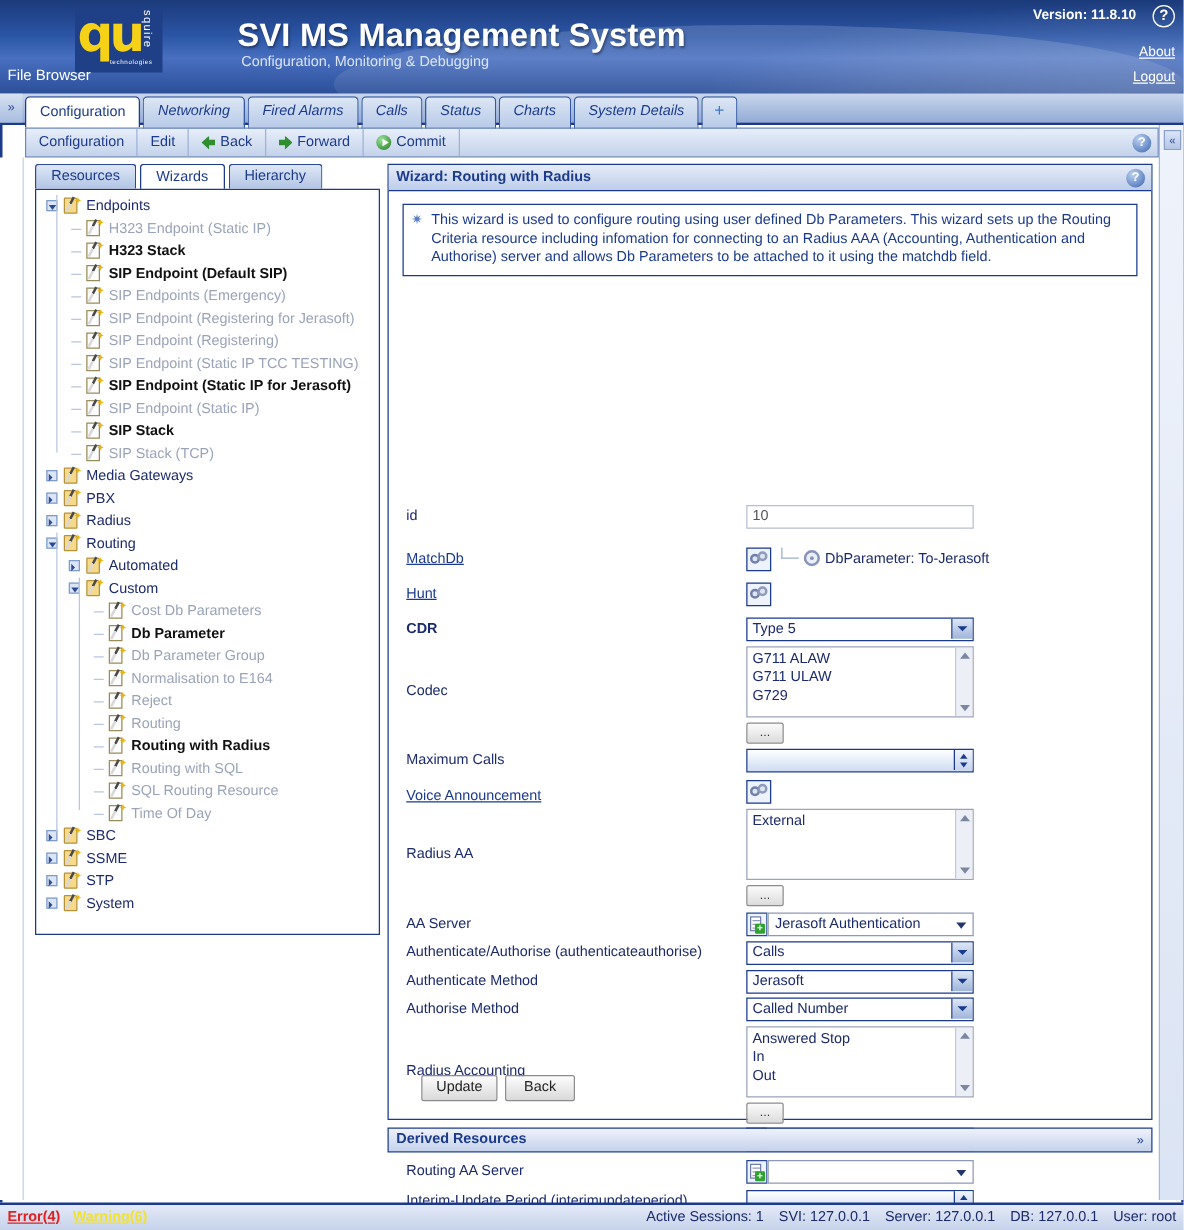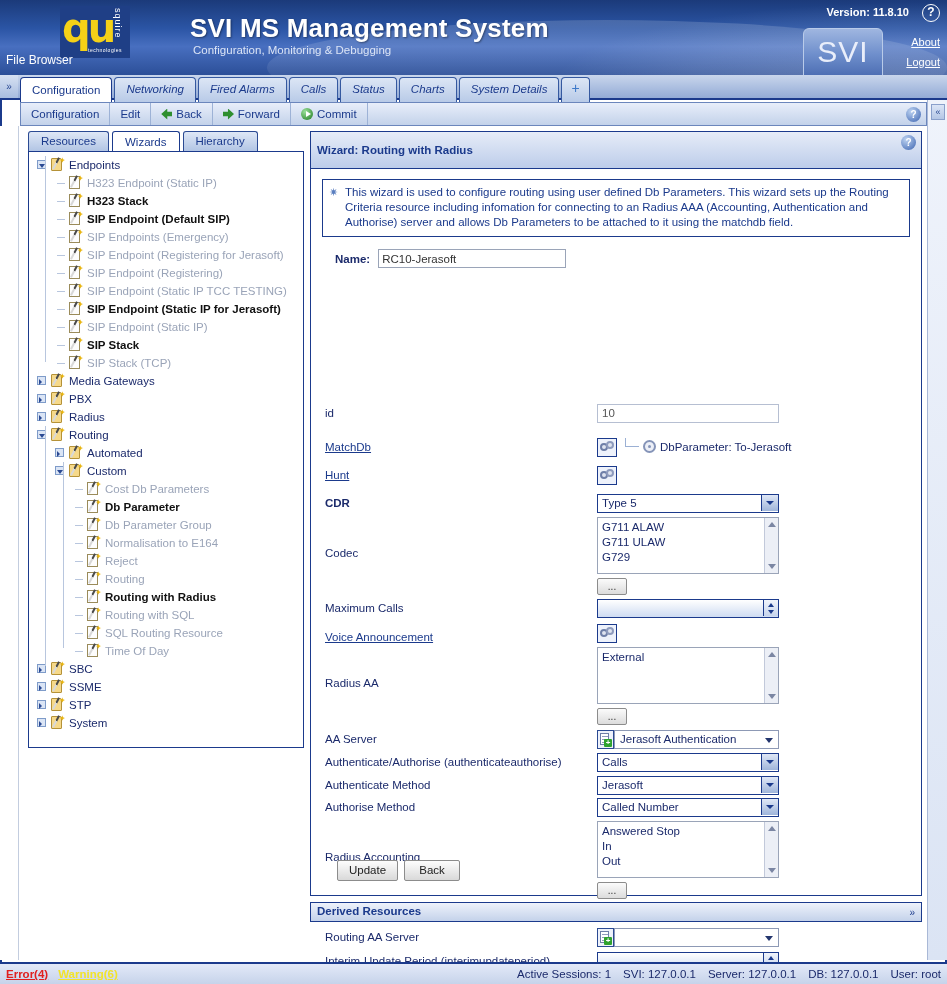--- a/index.html
+++ b/index.html
@@ -198,21 +198,21 @@
   .tlabel.norm { color:#1b2a6b; }
   .tline-v { position:absolute; width:1px; background:#b8c6de; }
   .tline-h { position:absolute; height:1px; background:#b8c6de; }
 
   
   .wiz-panel {
     position:absolute; left:310px; top:131px; width:612px; height:765px;
     border:1.5px solid #1b3a8c; background:#ffffff;
   }
   .wiz-head {
-    height:37px; background: linear-gradient(180deg,#e6ecf8,#bdcdea);
+    height:21px; background: linear-gradient(180deg,#e6ecf8,#bdcdea);
     border-bottom:1.5px solid #1b3a8c;
     display:flex; align-items:center; padding:0 6px;
     font-weight:bold; font-size:11.5px; color:#1b3a8c;
     position:relative;
   }
   .wiz-head .q {
     position:absolute; right:5px; top:3px; width:15px;height:15px;border-radius:50%;
     background: radial-gradient(circle at 35% 30%,#bcd2f1,#3b63b0);
     color:#fff; font-size:10px; text-align:center; line-height:15px; font-weight:bold; cursor:pointer;
   }
@@ -371,21 +371,20 @@
   <div class="swoosh2"></div>
   <div class="logo-box"></div>
   <div class="logo-qu">qu</div>
   <div class="logo-squire">squire</div>
   <div class="logo-tech">technologies</div>
   <div class="file-browser">File Browser</div>
   <div class="app-title">SVI MS Management System</div>
   <div class="app-sub">Configuration, Monitoring &amp; Debugging</div>
   <div class="version">Version: 11.8.10</div>
   <div class="help-q-top">?</div>
-  <div class="svi-box">SVI</div>
   <div class="hdr-link hdr-about">About</div>
   <div class="hdr-link hdr-logout">Logout</div>
 </div>
 
 <div class="tabstrip">
   <div class="side-chev l">»</div>
   <div class="tabs" id="main-tabs">
       <div class="tab active">Configuration</div>
       <div class="tab">Networking</div>
       <div class="tab">Fired Alarms</div>
@@ -730,24 +729,20 @@
   <div class="wiz-head">
     <span>Wizard: Routing with Radius</span>
     <span class="q">?</span>
   </div>
 
   <div class="wiz-info">
     <span class="star">✷</span>
     <span>This wizard is used to configure routing using user defined Db Parameters. This wizard sets up the Routing Criteria resource including infomation for connecting to an Radius AAA (Accounting, Authentication and Authorise) server and allows Db Parameters to be attached to it using the matchdb field.</span>
   </div>
 
-  <div class="name-row">
-    <span class="lbl">Name:</span>
-    <input class="txtinput" type="text" value="RC10-Jerasoft" style="">
-  </div>
 
   <div class="form">
 
     <div class="frow" style="top:0px;">
       <span class="flabel" style="top:3px;">id</span>
       <div class="fctl">
         <div class="inp-ro">10</div>
       </div>
     </div>
 

